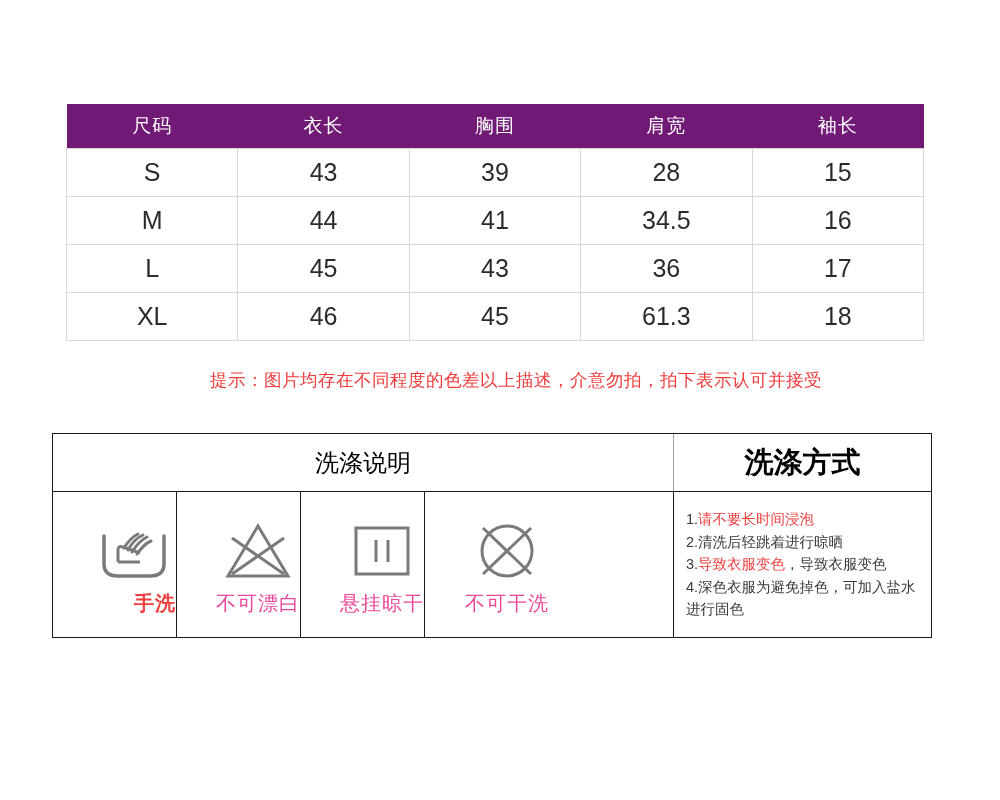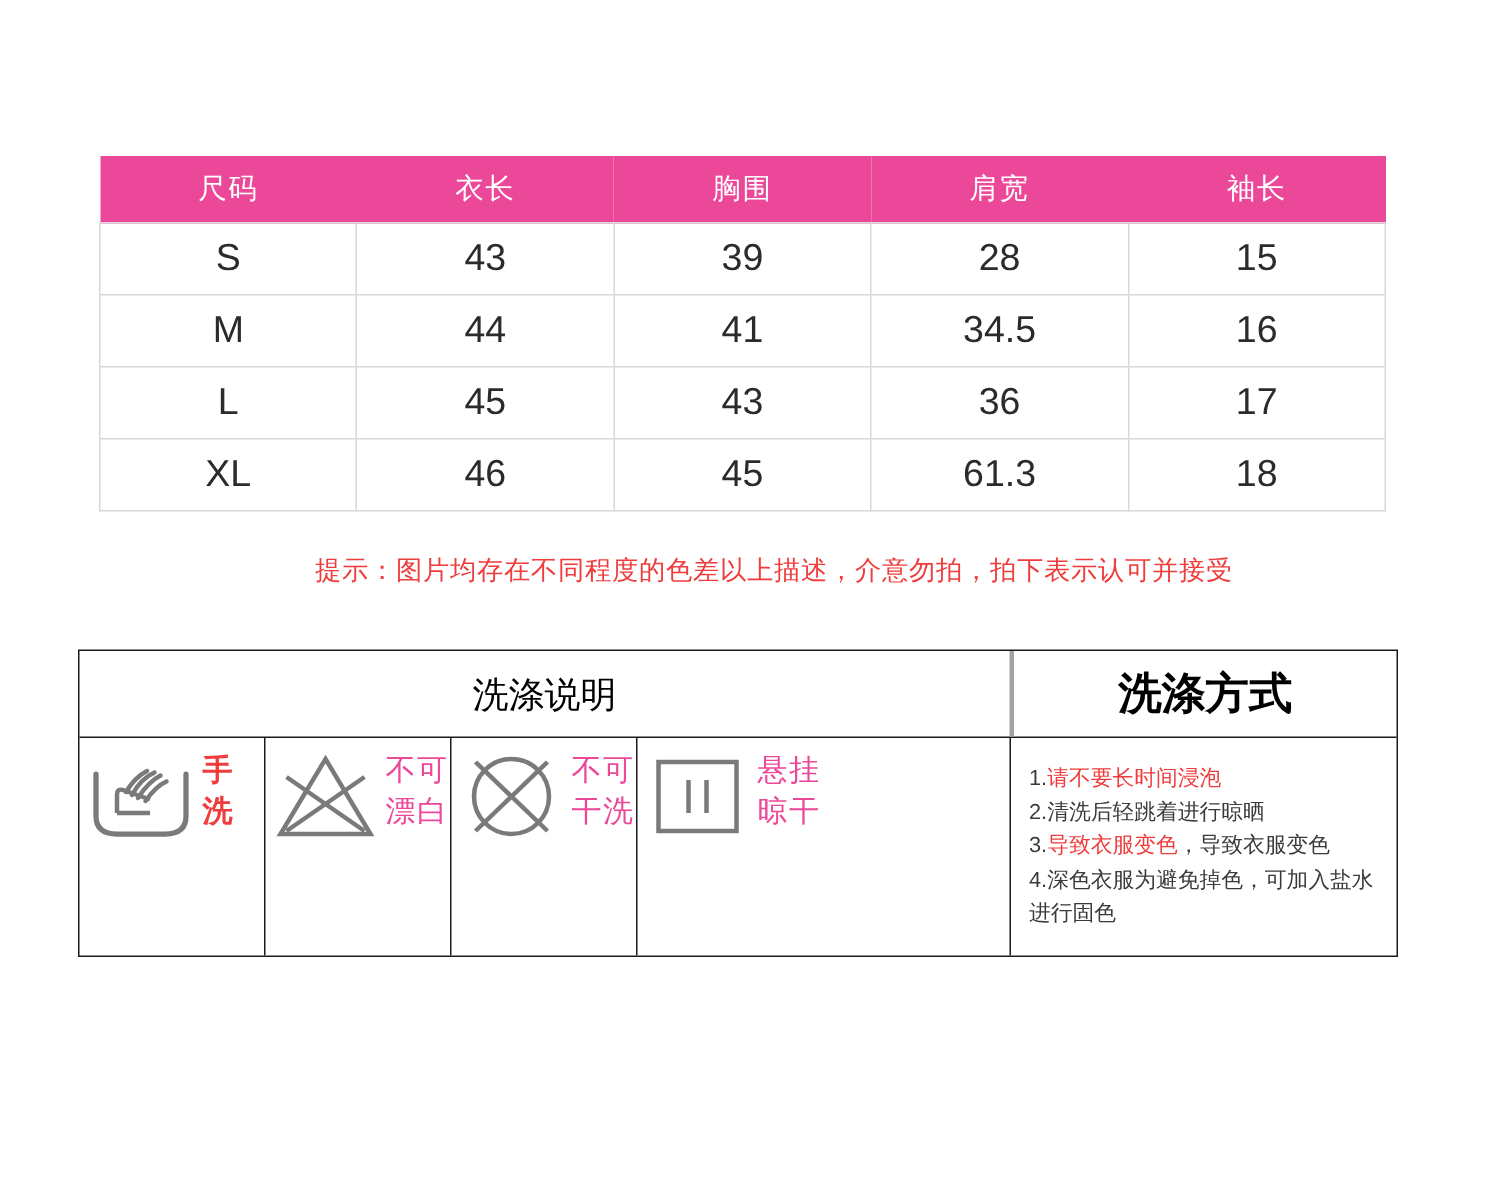--- a/index.html
+++ b/index.html
@@ -24,21 +24,21 @@
   
   .size-table {
     position: absolute;
     left: 66px;
     top: 104px;
     width: 858px;
     border-collapse: collapse;
     table-layout: fixed;
   }
   .size-table thead th {
-    background: #ec4899;
+    background: #701a75;
     color: #ffffff;
     font-size: 19px;
     font-weight: normal;
     height: 42px;
     text-align: center;
     border: none;
     letter-spacing: 1px;
   }
   .size-table tbody td {
     border: 1px solid #d8d8d8;
@@ -76,21 +76,21 @@
     display: flex;
     flex-direction: column;
   }
   .care-head {
     display: flex;
     height: 57px;
     border-bottom: 1px solid #1a1a1a;
   }
   .care-head .h-left {
     width: 620px;
-    border-right: 3px solid #a3a3a3;
+    border-right: 1px solid #a3a3a3;
     display: flex;
     align-items: center;
     justify-content: center;
     font-size: 24px;
   }
   .care-head .h-right {
     flex: 1;
     display: flex;
     align-items: center;
     justify-content: center;
@@ -103,22 +103,22 @@
   }
   .icons-area {
     width: 620px;
     border-right: 1px solid #1a1a1a;
     display: flex;
   }
   .icon-cell {
     width: 124px;
     border-right: 1px solid #1a1a1a;
     display: flex;
-    flex-direction: row;
-    align-items: flex-start;
+    flex-direction: column;
+    align-items: flex-end;
     justify-content: center;
     box-sizing: border-box;
     padding-top: 4px;
   }
   .icon-cell:last-child { border-right: none; }
   .icon-glyph {
     width: 84px;
     height: 70px;
     display: flex;
     align-items: center;
@@ -232,39 +232,39 @@
               <line x1="66" y1="20" x2="14" y2="56" stroke="#7a7a7a" stroke-width="3"></line>
             </svg>
           </div>
           <div class="icon-label">不可漂白</div>
         </div>
 
 
         <div class="icon-cell">
           <div class="icon-glyph">
             <svg width="80" height="66" viewBox="0 0 80 66">
+              <rect x="14" y="10" width="52" height="46" fill="none" stroke="#7a7a7a" stroke-width="3"></rect>
+              <line x1="34" y1="22" x2="34" y2="44" stroke="#7a7a7a" stroke-width="3"></line>
+              <line x1="46" y1="22" x2="46" y2="44" stroke="#7a7a7a" stroke-width="3"></line>
+            </svg>
+          </div>
+          <div class="icon-label">悬挂晾干</div>
+        </div>
+
+        <div class="icon-cell">
+          <div class="icon-glyph">
+            <svg width="80" height="66" viewBox="0 0 80 66">
               <circle cx="40" cy="33" r="25" fill="none" stroke="#7a7a7a" stroke-width="3"></circle>
               <line x1="16" y1="10" x2="64" y2="56" stroke="#7a7a7a" stroke-width="3"></line>
               <line x1="64" y1="10" x2="16" y2="56" stroke="#7a7a7a" stroke-width="3"></line>
             </svg>
           </div>
           <div class="icon-label">不可干洗</div>
         </div>
 
-        <div class="icon-cell">
-          <div class="icon-glyph">
-            <svg width="80" height="66" viewBox="0 0 80 66">
-              <rect x="14" y="10" width="52" height="46" fill="none" stroke="#7a7a7a" stroke-width="3"></rect>
-              <line x1="34" y1="22" x2="34" y2="44" stroke="#7a7a7a" stroke-width="3"></line>
-              <line x1="46" y1="22" x2="46" y2="44" stroke="#7a7a7a" stroke-width="3"></line>
-            </svg>
-          </div>
-          <div class="icon-label">悬挂晾干</div>
-        </div>
-
       </div>
 
       <div class="tips-area">
         <div class="tip-line">
           <span>1.</span><span class="red">请不要长时间浸泡</span><span></span>
         </div>
         <div class="tip-line">
           <span>2.</span><span>清洗后轻跳着进行晾晒</span>
         </div>
         <div class="tip-line">

